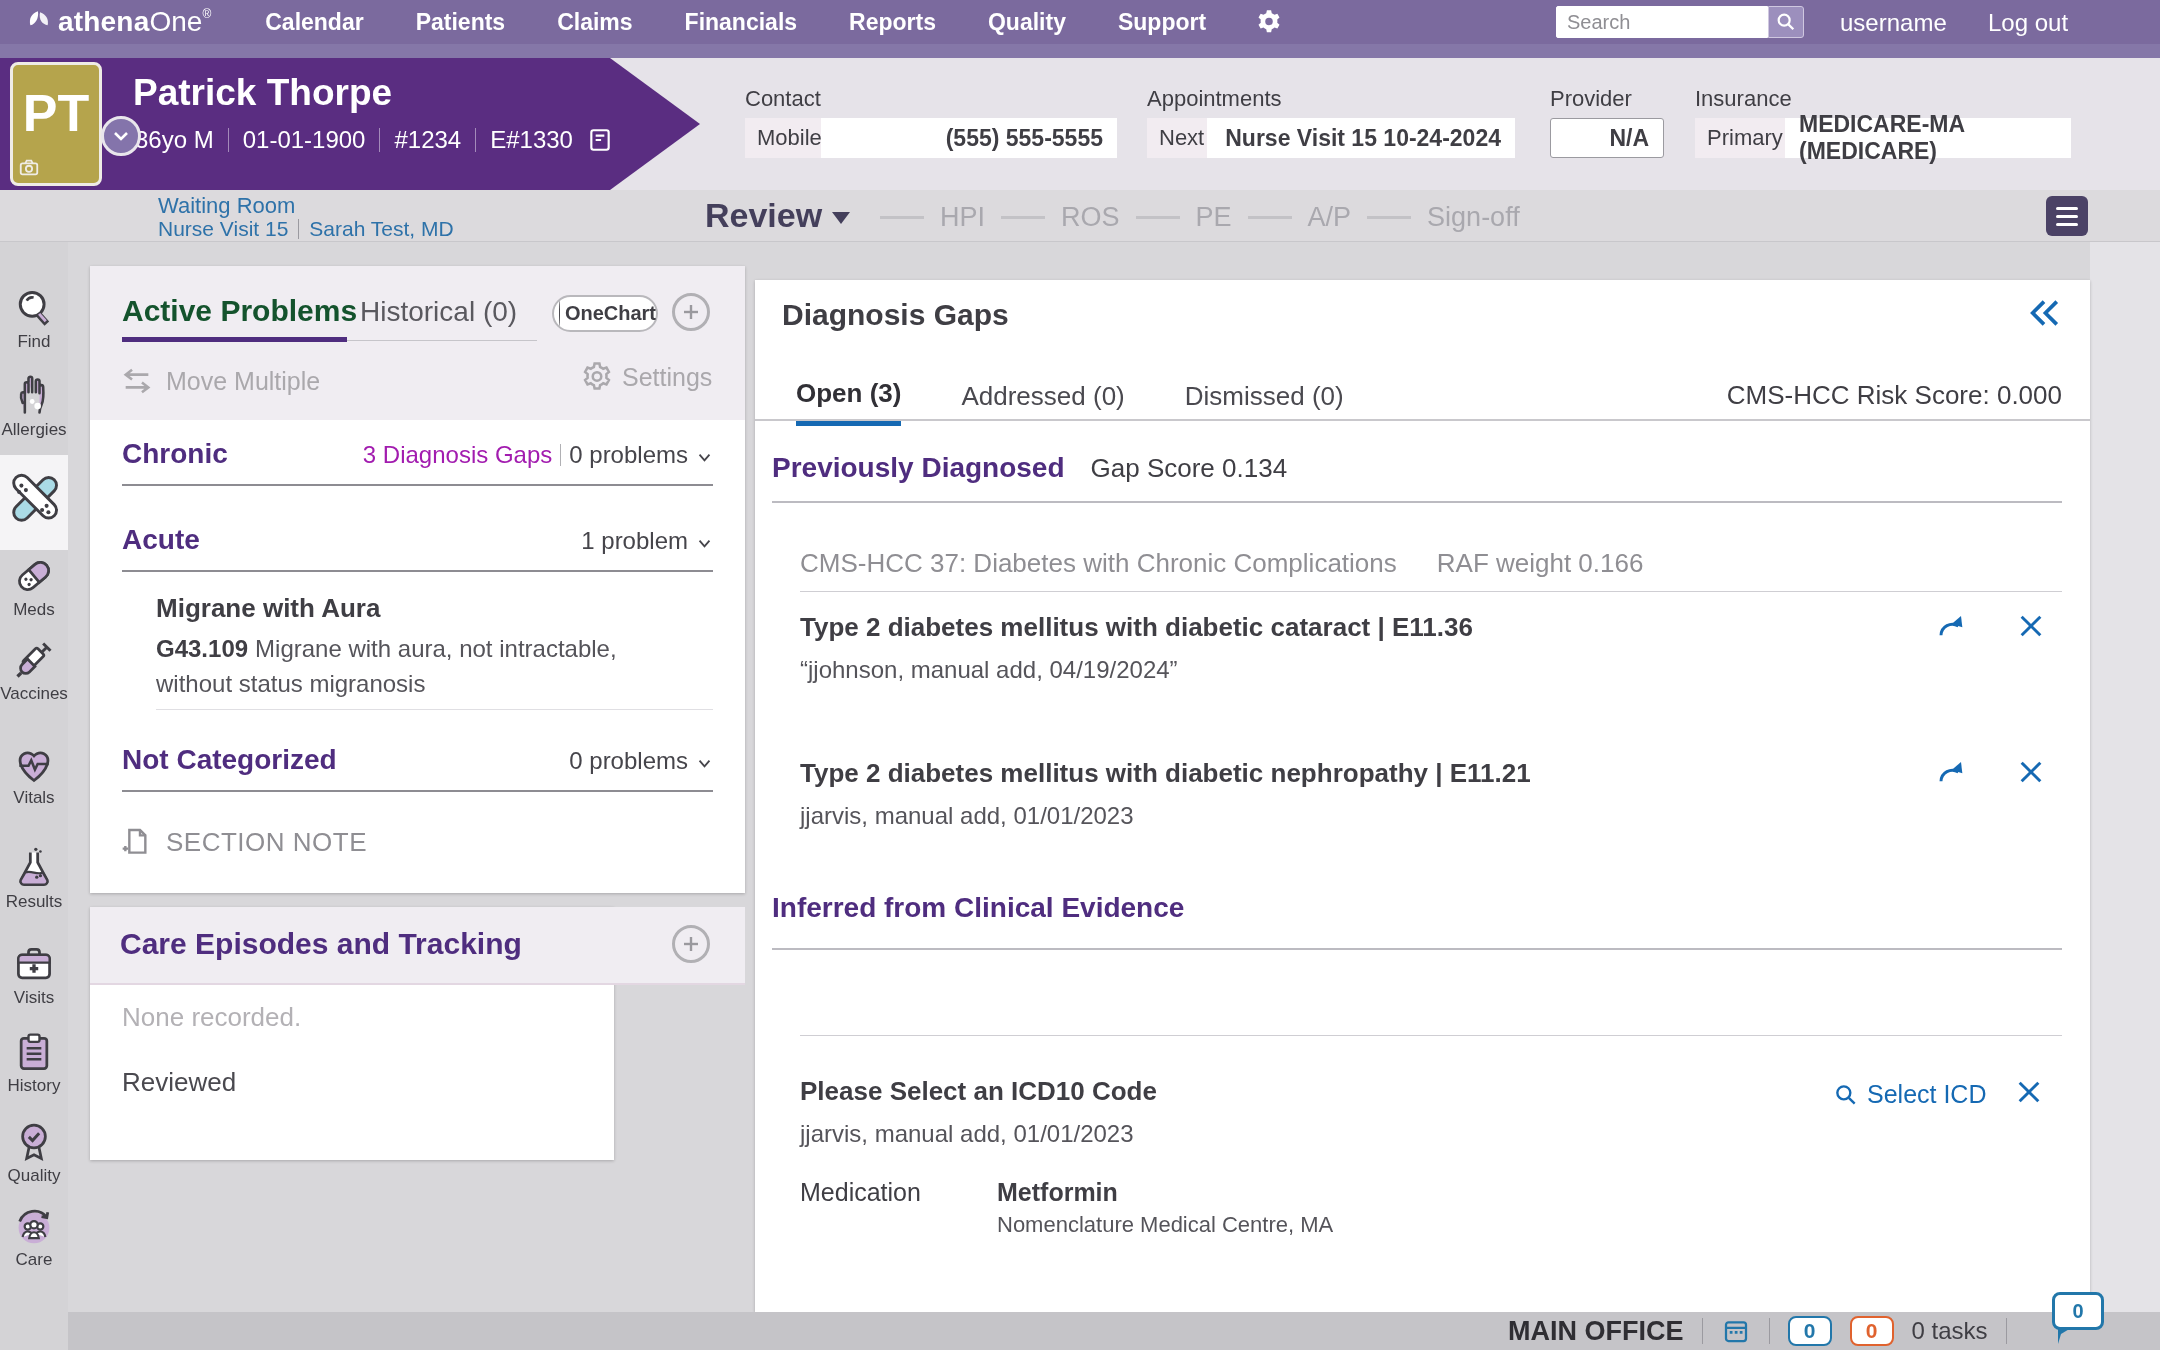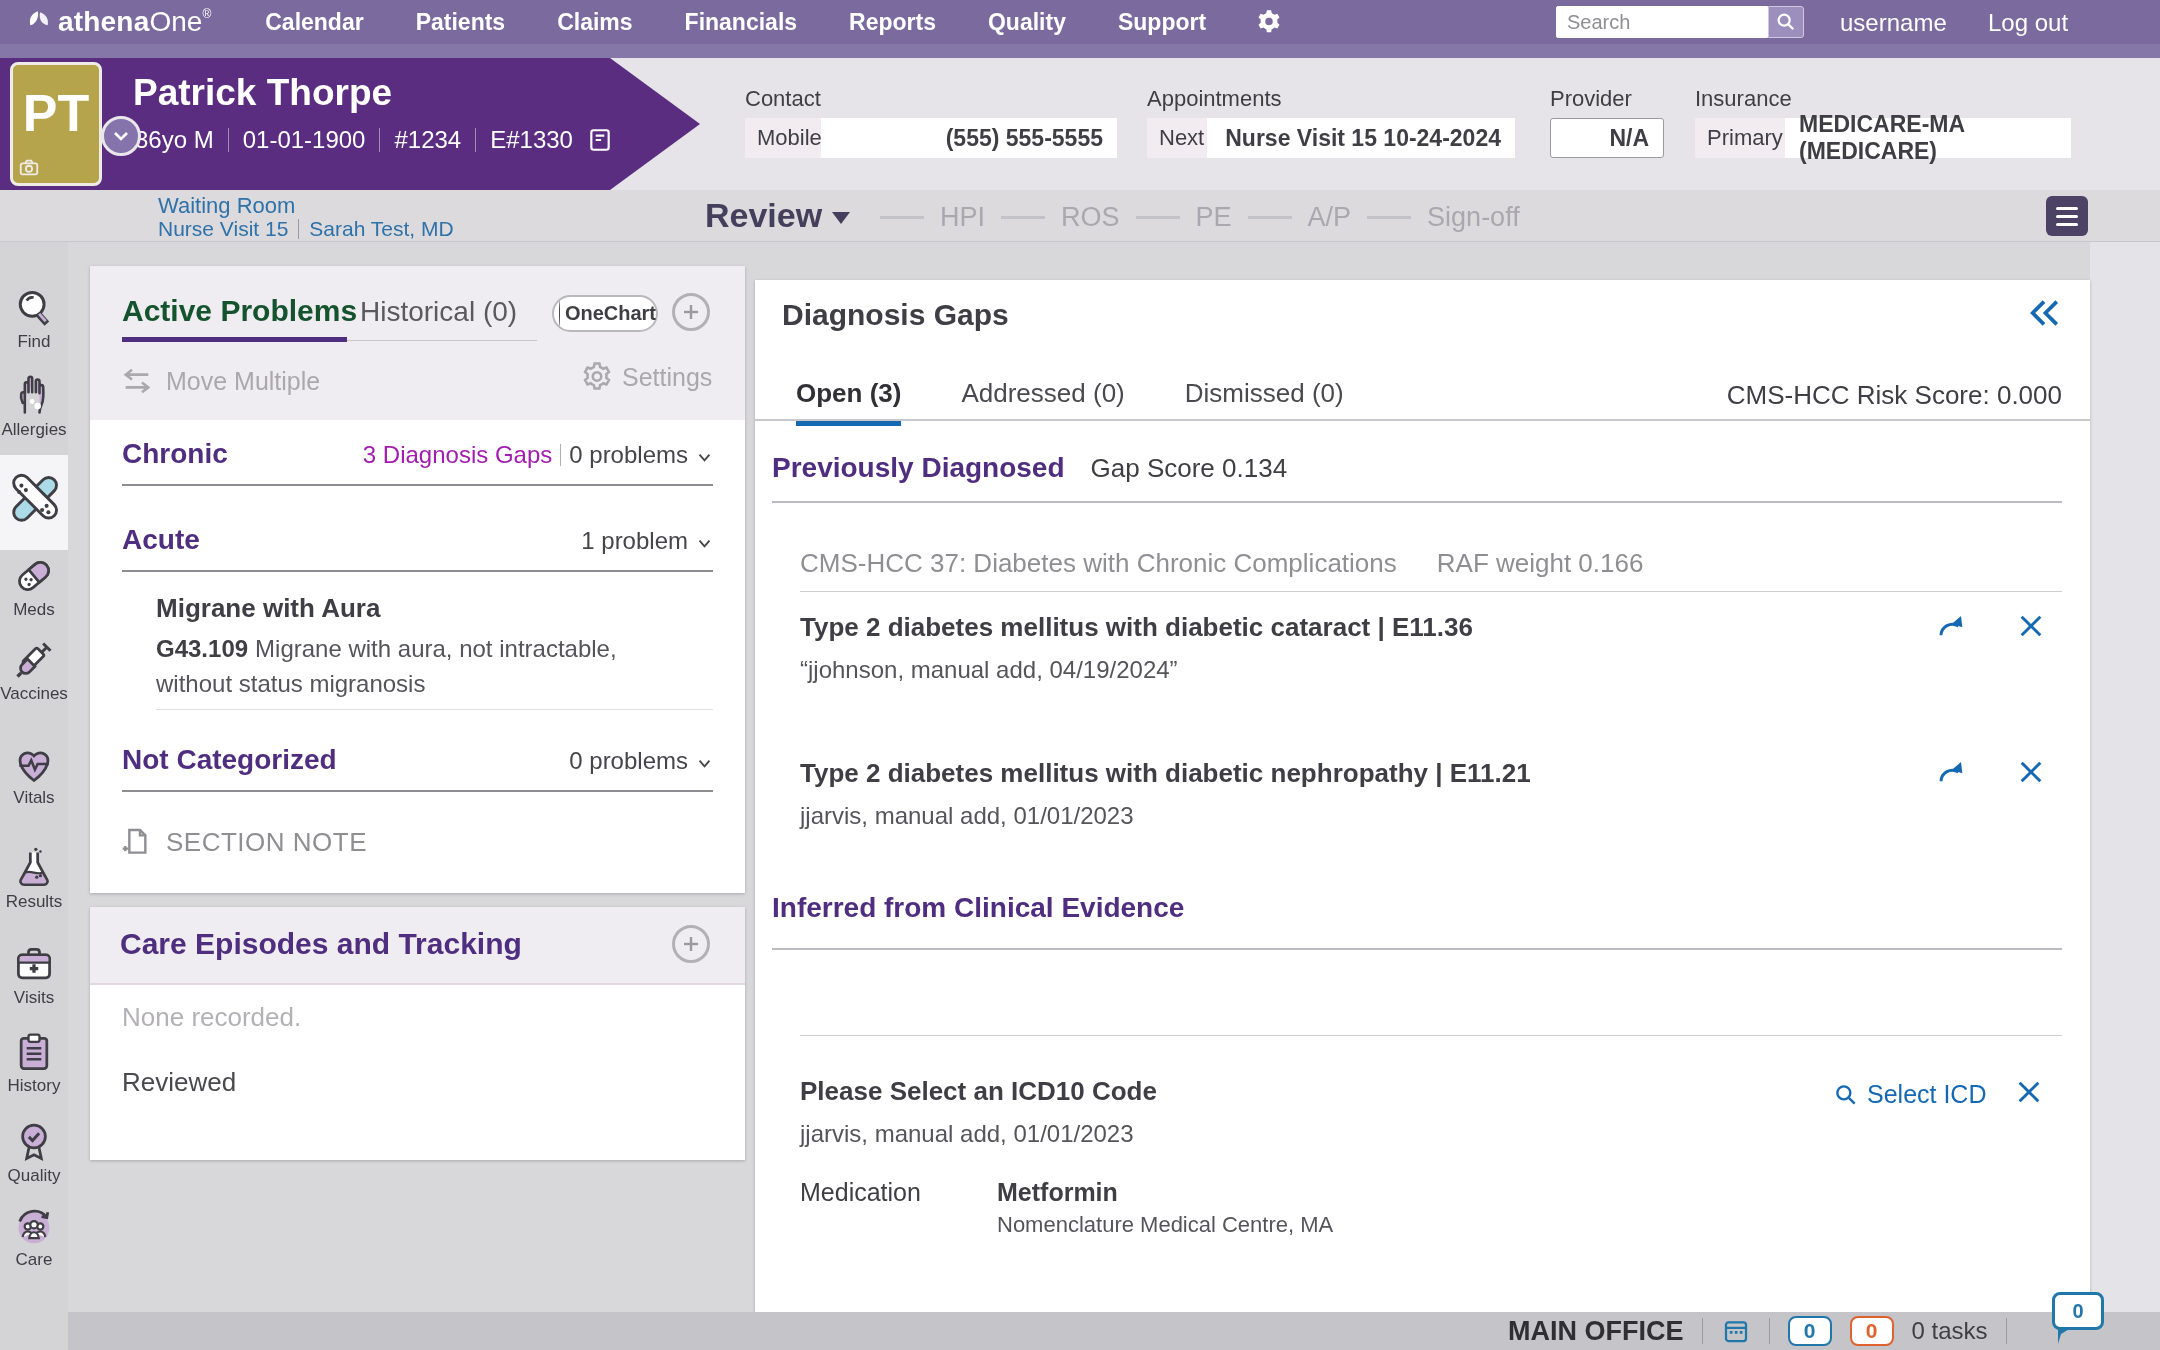--- a/index.html
+++ b/index.html
@@ -94,33 +94,33 @@
   .sect-line { position:absolute; left:32px; width:591px; height:2px; background:#8d8c92; }
   .faint-line { position:absolute; height:1px; background:#e0dfe3; }
 
   #prob-name { position:absolute; left:66px; top:327px; font-size:26px; font-weight:700; color:#3f3e44; }
   #prob-desc { position:absolute; left:66px; top:365px; width:490px; font-size:24px; line-height:35px; color:#55545a; }
   #prob-desc .code { font-weight:700; color:#3f3e44; margin-right:7px; }
 
   #section-note { position:absolute; left:30px; top:560px; display:flex; align-items:center; gap:14px; color:#8f8e93; font-size:26px; letter-spacing:.5px; cursor:pointer; }
   #section-note svg { width:32px; height:32px; }
 
-  #care-card { left:90px; top:907px; width:655px; height:253px; }
+  #care-card { left:90px; top:907px; width:524px; height:253px; }
   #care-head { position:absolute; left:0; top:0; width:655px; height:78px; background:#f0edf2; border-bottom:2px solid #e3d7e2; }
   #care-title { position:absolute; left:30px; top:20px; font-size:30px; font-weight:700; color:#4f2d7f; }
   #care-plus { position:absolute; left:582px; top:18px; }
   #care-empty { position:absolute; left:32px; top:95px; font-size:26px; color:#b3b1b5; }
   #care-reviewed { position:absolute; left:32px; top:160px; font-size:26px; color:#4a494f; cursor:pointer; }
 
   
   #gaps-card { left:755px; top:280px; width:1335px; height:1032px; }
   #right-strip { position:absolute; left:2090px; top:242px; width:70px; height:1070px; background:#e4e3e7; }
   #gaps-title { position:absolute; left:27px; top:18px; font-size:30px; font-weight:700; color:#3f3e44; }
   #gaps-collapse { position:absolute; left:1272px; top:16px; width:34px; height:34px; color:#1569b3; cursor:pointer; }
-  #gaps-tabs { position:absolute; left:41px; top:98px; display:flex; gap:60px; }
+  #gaps-tabs { position:absolute; left:41px; top:98px; display:flex; gap:60px;align-items:center; }
   .gtab { font-size:26px; color:#4a494f; cursor:pointer; padding-bottom:12px; }
   .gtab.active { font-weight:700; color:#313036; border-bottom:5px solid #1569b3; }
   #risk-score { position:absolute; right:28px; top:100px; font-size:26px; color:#3f3e44; }
   #tabs-sep { position:absolute; left:0; top:139px; width:1335px; height:2px; background:#c9c8cc; }
 
   .gsect-title { font-size:28px; font-weight:700; color:#4f2d7f; }
   .gsect-sub { font-size:26px; color:#3f3e44; margin-left:26px; }
   .hcc-row { position:absolute; left:45px; display:flex; gap:40px; font-size:26px; color:#8f8e93; }
   .g-line { position:absolute; background:#bcbbc1; height:2px; }
   .g-line-light { position:absolute; background:#cfcED3; background:#cfced3; height:1px; }

